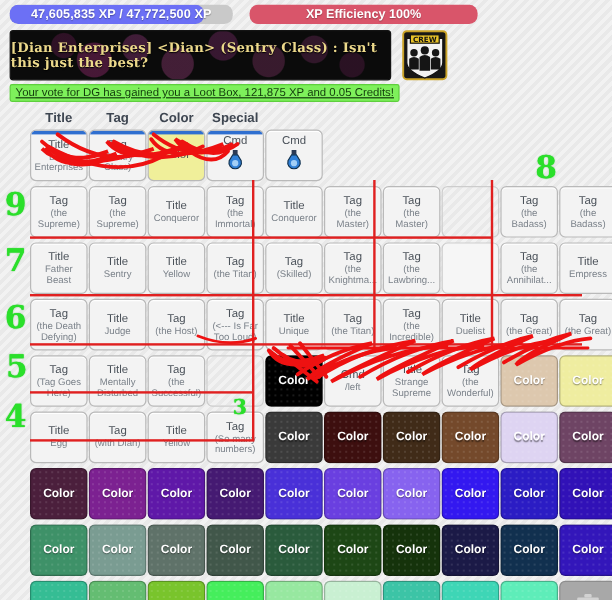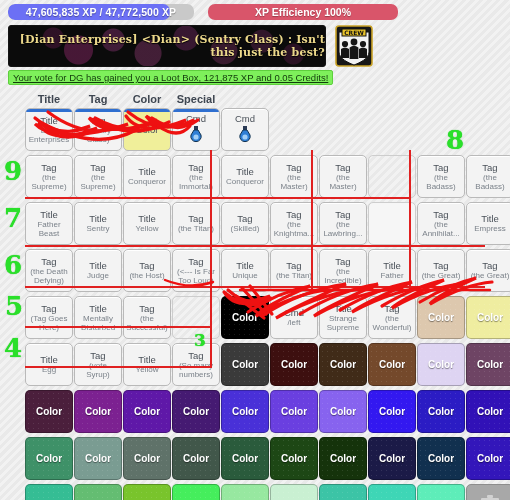--- a/index.html
+++ b/index.html
@@ -37,21 +37,21 @@
       radial-gradient(circle at 33% 35%, rgba(130,50,110,.45) 0 11px, transparent 12px),
       radial-gradient(circle at 44% 68%, rgba(150,60,120,.40) 0 13px, transparent 14px),
       radial-gradient(circle at 56% 30%, rgba(110,40,95,.45) 0 12px, transparent 13px),
       radial-gradient(circle at 68% 62%, rgba(140,55,110,.35) 0 13px, transparent 14px),
       radial-gradient(circle at 80% 38%, rgba(120,45,100,.35) 0 11px, transparent 12px),
       radial-gradient(circle at 14% 30%, rgba(90,25,70,.45) 0 10px, transparent 11px),
       radial-gradient(circle at 90% 70%, rgba(100,30,80,.35) 0 10px, transparent 11px),
       #0b0b0b;
     border:1px solid #141414;box-sizing:border-box;}
   .chatline{position:absolute;left:0;right:0;top:50%;transform:translateY(-50%);
-    text-align:right;font-size:11px;color:#ecd98b;
+    text-align:left;font-size:11px;color:#ecd98b;
     font-family:"DejaVu Serif", serif;font-weight:bold;letter-spacing:.2px;
     text-shadow:0 1px 1px #000;}
   .crew{position:absolute;left:332px;top:24px;width:44px;height:44px;}
   .crewsvg{display:block;}
 
   
   .vote{position:absolute;left:8px;top:70px;height:15px;
     background:#7ef05b;border:1px solid #5ecf3d;border-radius:2px;
     display:flex;align-items:center;padding:0 4px;box-sizing:border-box;}
   .vote span{font-size:9.5px;color:#123b0c;white-space:nowrap;text-decoration:underline;}
@@ -274,21 +274,21 @@
         <div class="cell item">
           <div class="t1">Tag</div>
           <div class="t2">(the Titan)</div>
         </div>
         <div class="cell item">
           <div class="t1">Tag</div>
           <div class="t2">(the Incredible)</div>
         </div>
         <div class="cell item">
           <div class="t1">Title</div>
-          <div class="t2">Father</div>
+          <div class="t2">Duelist</div>
         </div>
         <div class="cell item">
           <div class="t1">Tag</div>
           <div class="t2">(the Great)</div>
         </div>
         <div class="cell item">
           <div class="t1">Tag</div>
           <div class="t2">(the Great)</div>
         </div>
       </div>
@@ -328,21 +328,21 @@
           <div class="lbl">Color</div>
         </div>
       </div>
       <div class="row">
         <div class="cell item">
           <div class="t1">Title</div>
           <div class="t2">Egg</div>
         </div>
         <div class="cell item">
           <div class="t1">Tag</div>
-          <div class="t2">(vote Syrup)</div>
+          <div class="t2">(with Dian)</div>
         </div>
         <div class="cell item">
           <div class="t1">Title</div>
           <div class="t2">Yellow</div>
         </div>
         <div class="cell item">
           <div class="t1">Tag</div>
           <div class="t2">(So many numbers)</div>
         </div>
         <div class="cell color" style="background-color: rgb(58, 58, 58);">

